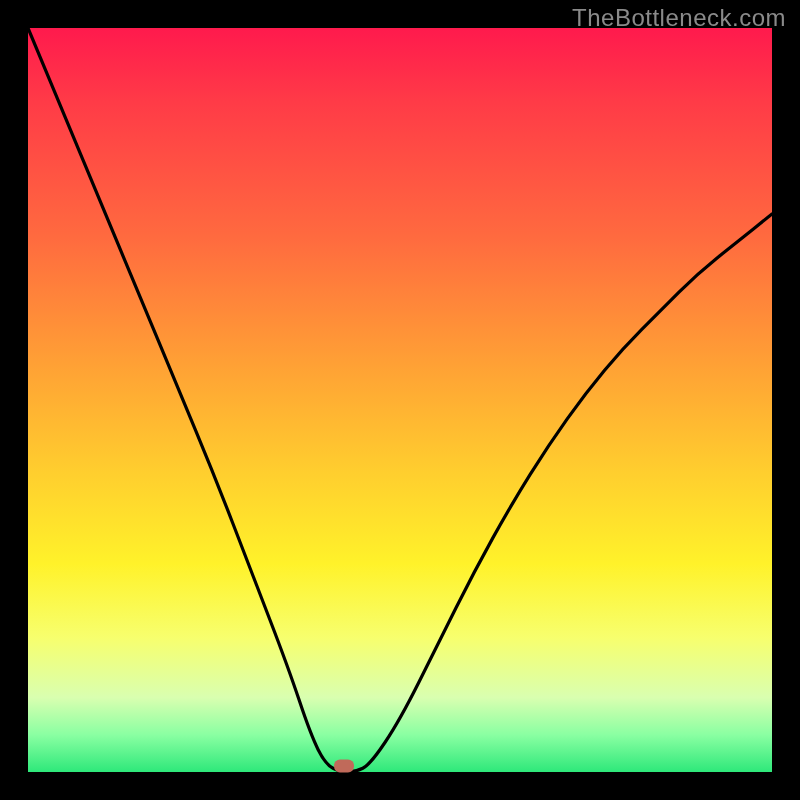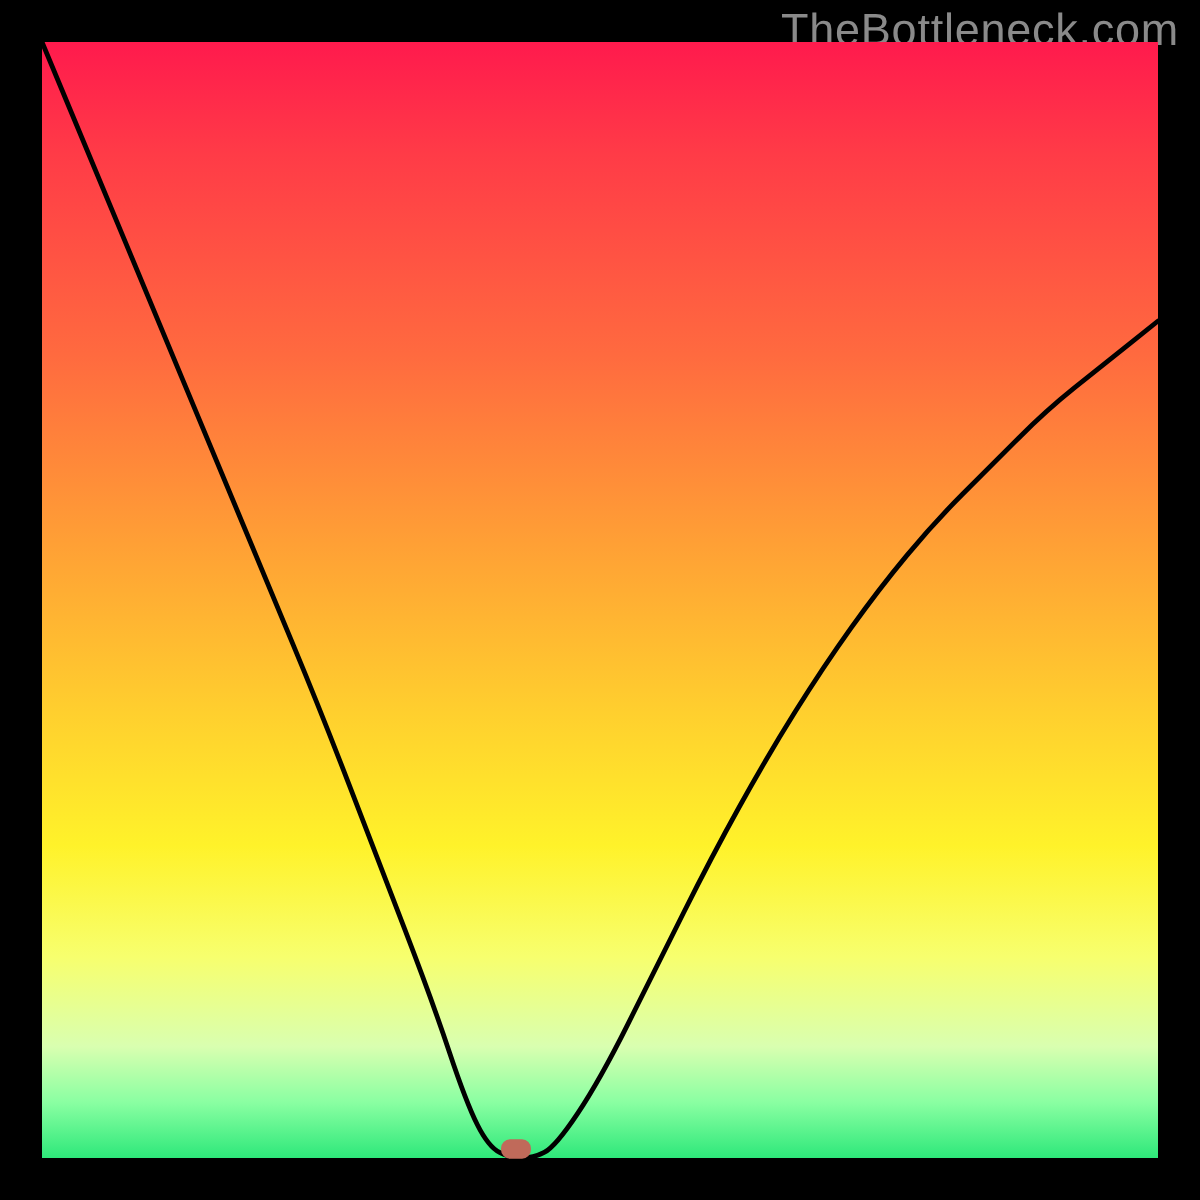--- a/index.html
+++ b/index.html
@@ -36,21 +36,21 @@
       #d9ffb0 90%,
       #8affa2 95%,
       #2ee87a 100%
     );
   }
   .watermark {
     position: absolute;
     top: 4px;
     right: 14px;
     color: #8a8a8a;
-    font-size: 30px;
+    font-size: 24px;
     letter-spacing: 0.5px;
     font-weight: 500;
     user-select: none;
     text-align: center;
   }
   svg.curve {
     position: absolute;
     left: 0;
     top: 0;
     width: 744px;

